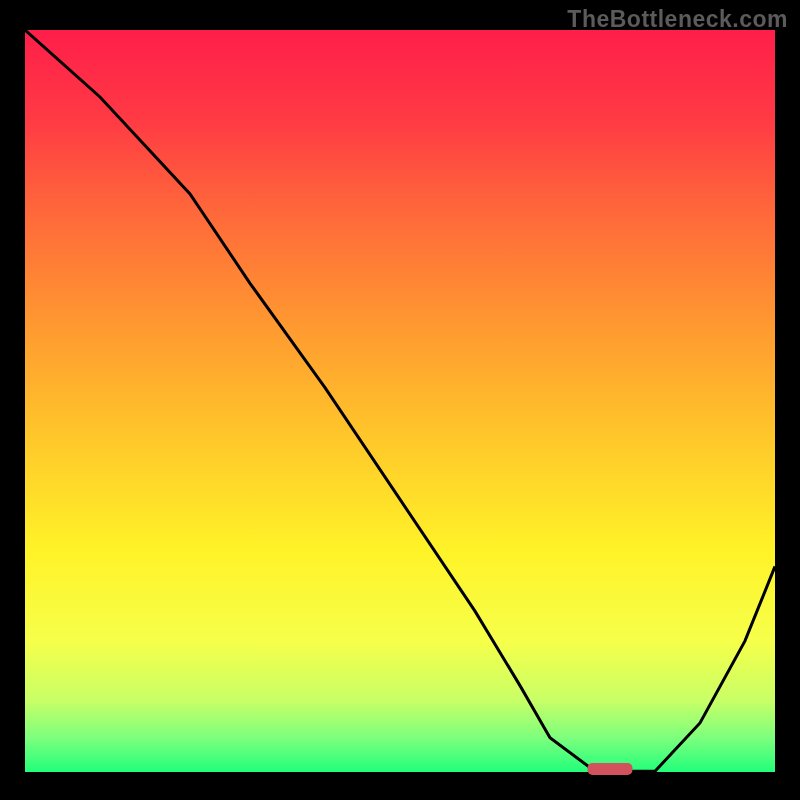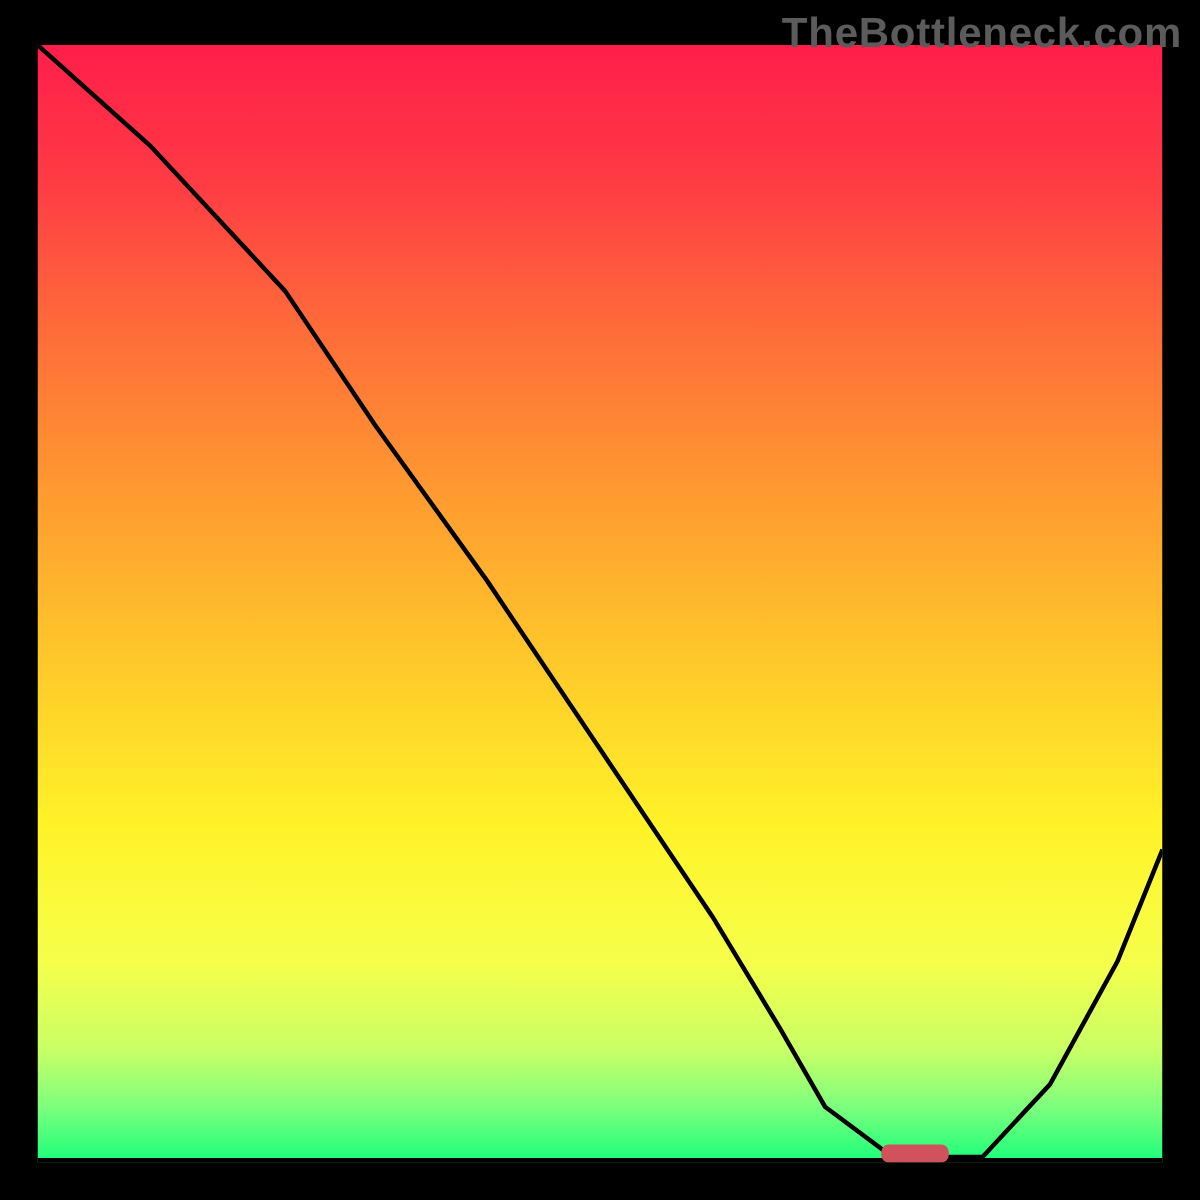--- a/index.html
+++ b/index.html
@@ -14,21 +14,21 @@
     position: relative;
     width: 800px;
     height: 800px;
     background: #000000;
   }
   .watermark {
     position: absolute;
     top: 6px;
     right: 12px;
     font-family: Arial, Helvetica, sans-serif;
-    font-size: 28px;
+    font-size: 23px;
     font-weight: bold;
     color: #5b5b5b;
     letter-spacing: 0.5px;
     z-index: 10;
   }
   .plot {
     position: absolute;
     left: 25px;
     top: 30px;
     width: 750px;

